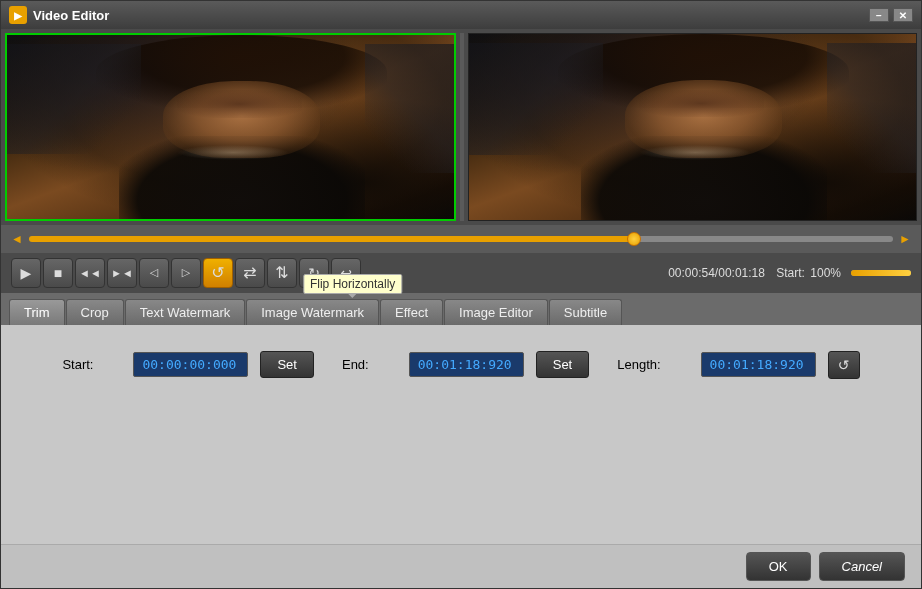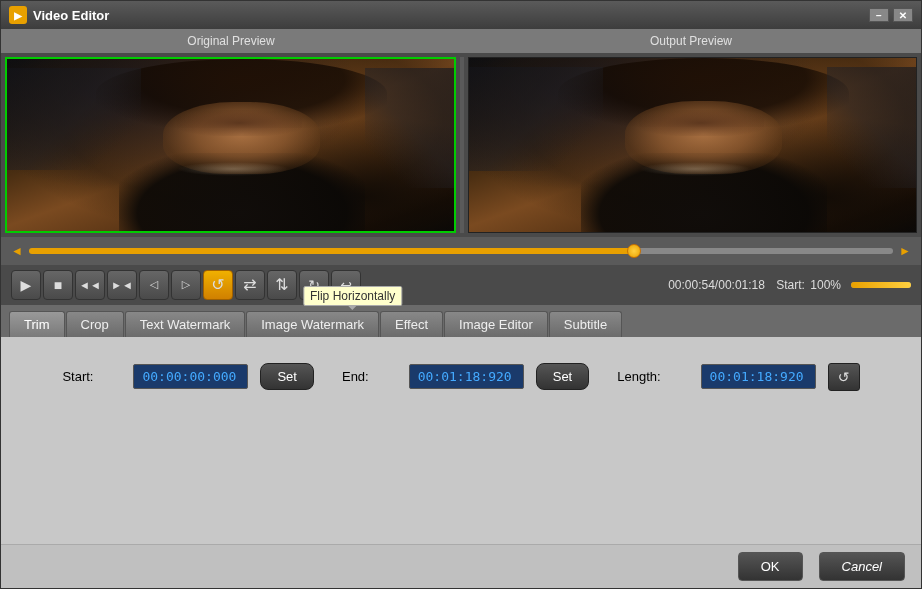--- a/index.html
+++ b/index.html
@@ -247,21 +247,21 @@
       border-radius: 2px;
       width: 110px;
       margin-left: 28px;
     }
     .set-btn {
       background: linear-gradient(to bottom, #555, #333);
       color: #fff;
       border: 1px solid #222;
       padding: 5px 16px;
       cursor: pointer;
-      border-radius: 8px;
+      border-radius: 3px;
       font-size: 13px;
     }
     .reset-btn {
       width: 32px;
       height: 28px;
       background: linear-gradient(to bottom, #555, #333);
       border: 1px solid #222;
       border-radius: 3px;
       cursor: pointer;
       display: flex;
@@ -270,21 +270,21 @@
       color: #ddd;
       font-size: 14px;
     }
     .bottom-bar {
       background: #c0c0c0;
       height: 44px;
       display: flex;
       align-items: center;
       justify-content: flex-end;
       padding: 8px 16px;
-      gap: 16px;
+      gap: 8px;
       border-top: 1px solid #aaa;
       flex-shrink: 0;
     }
     .bottom-btn {
       padding: 6px 22px;
       border-radius: 4px;
       cursor: pointer;
       font-size: 13px;
       border: 1px solid #555;
     }
@@ -307,24 +307,20 @@
     <div class="app-icon">
       <span>▶</span>
     </div>
     <span class="title-text">Video Editor</span>
     <div class="window-controls">
       <div class="win-btn">−</div>
       <div class="win-btn">✕</div>
     </div>
   </div>
 
-  <div class="preview-labels">
-    <div class="preview-label">Original Preview</div>
-    <div class="preview-label">Output Preview</div>
-  </div>
 
   <div class="preview-area">
     <div class="preview-panel original-panel" style="flex:1; background:#000; border:2px solid #00cc00; position:relative; overflow:hidden;">
       <div style="width:100%;height:100%;background:linear-gradient(160deg,#0d0d0d 0%,#1a1205 10%,#2a1a08 20%,#4a2e12 35%,#7a4a20 50%,#5a3515 65%,#3a2010 80%,#1a0e05 90%,#080808 100%); position:relative;">
 
         <div style="position:absolute;inset:0;background:radial-gradient(ellipse at 55% 35%, rgba(140,90,45,0.9) 0%,rgba(100,60,25,0.7) 25%,rgba(50,30,10,0.5) 55%,transparent 75%);"></div>
         <div style="position:absolute;inset:0;background:radial-gradient(ellipse at 30% 20%, rgba(20,20,30,0.8) 0%,transparent 50%);"></div>
         <div style="position:absolute;inset:0;background:radial-gradient(ellipse at 80% 80%, rgba(15,10,5,0.9) 0%,transparent 40%);"></div>
 
         <div style="position:absolute;top:0;left:20%;width:65%;height:40%;background:radial-gradient(ellipse at 50% 30%,rgba(30,15,5,0.95) 0%,rgba(20,10,3,0.8) 50%,transparent 80%);border-radius:50% 50% 30% 30%;"></div>

